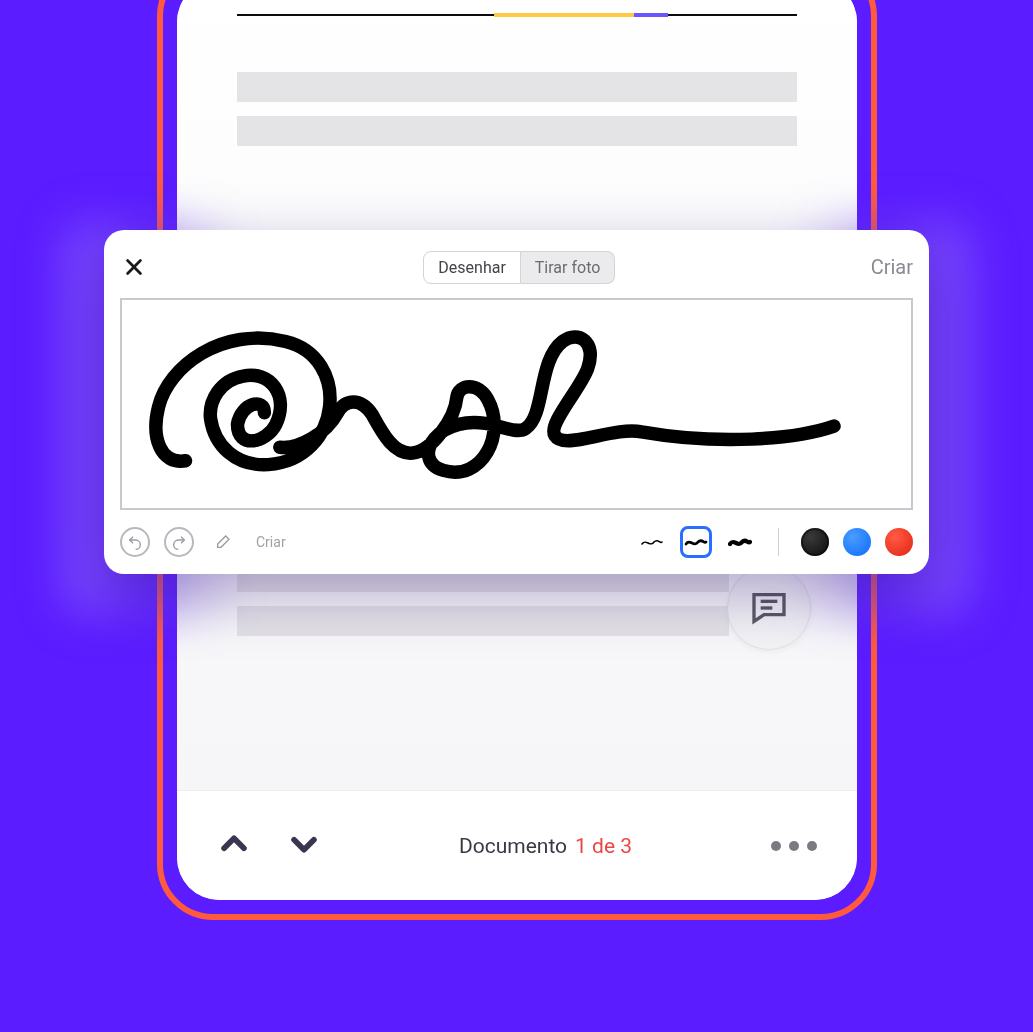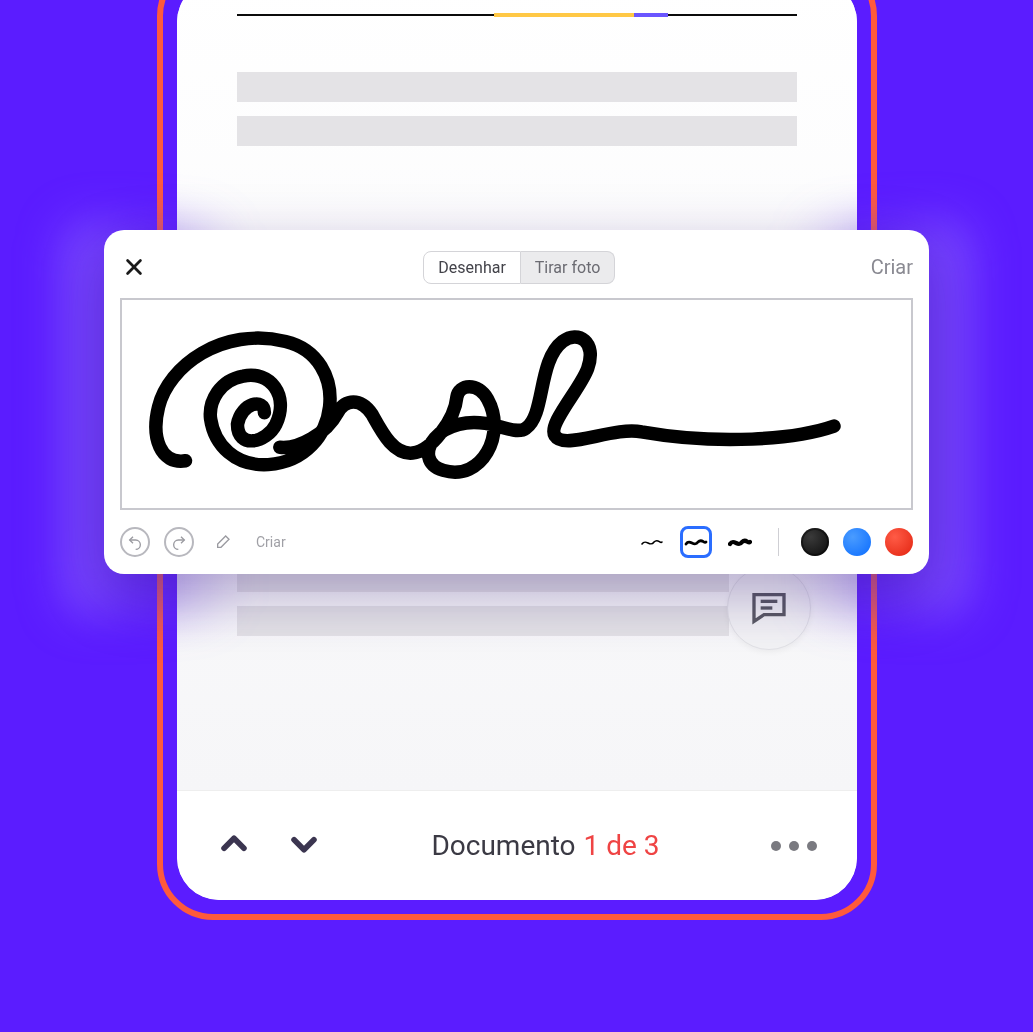--- a/index.html
+++ b/index.html
@@ -104,21 +104,21 @@
       border-bottom-right-radius: 42px;
     }
     .nav-arrows {
       display: flex;
       gap: 36px;
     }
     .nav-arrows svg { width: 34px; height: 34px; }
     .doc-title {
       flex: 1;
       text-align: right;
-      font-size: 28px;
+      font-size: 21px;
       color: #3b3a44;
       display: flex;
       gap: 8px;
       justify-content: center;
       align-items: center;
     }
     .doc-title .count { color: #ef4444; }
     .more-dots {
       display: flex;
       gap: 8px;

